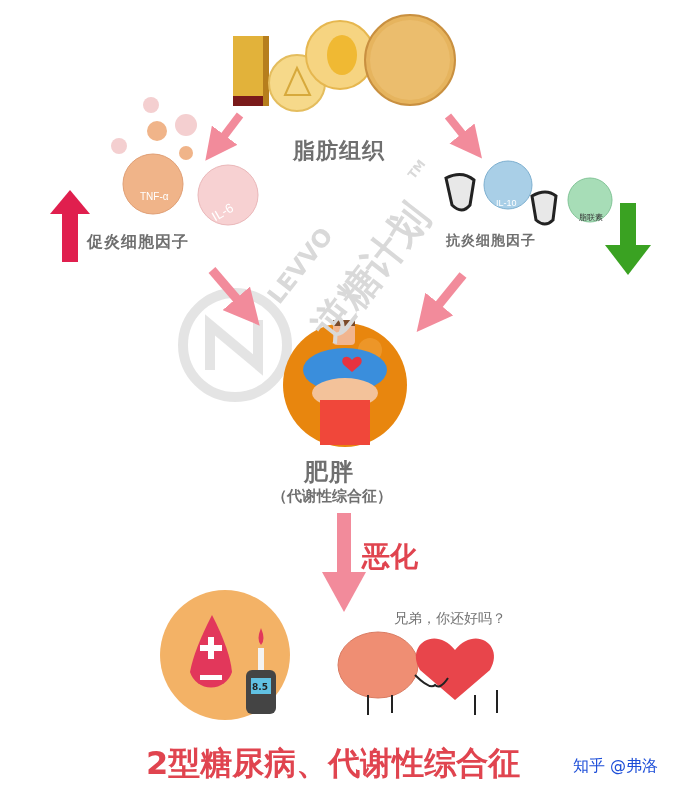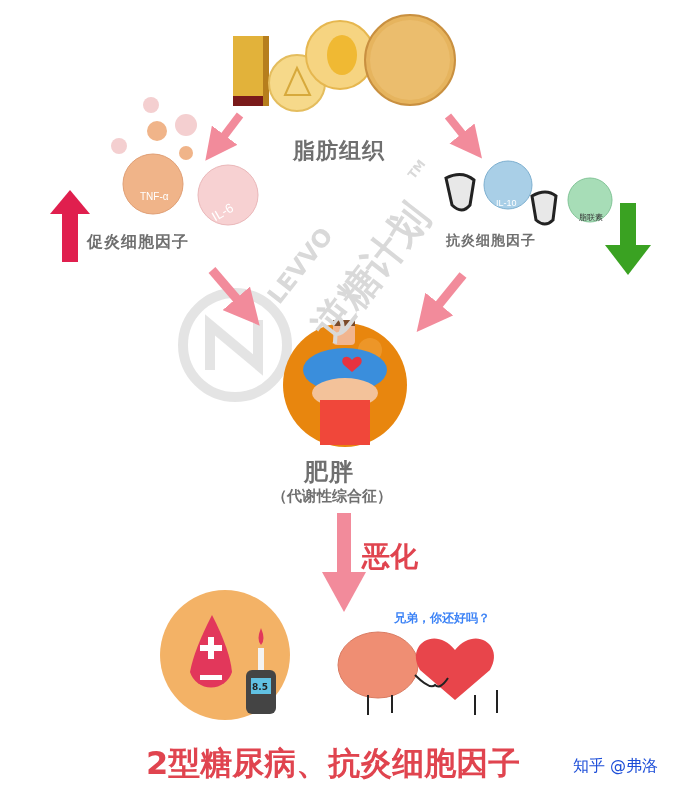--- a/index.html
+++ b/index.html
@@ -3,21 +3,21 @@
 <meta charset="utf-8">
 <style>
   html, body { margin:0; padding:0; background:#ffffff; }
   body { width:696px; height:796px; position:relative; overflow:hidden;
          font-family:"DejaVu Sans", "Liberation Sans", sans-serif; }
   .abs { position:absolute; }
   .gray-title { color:#6f6f6f; font-weight:bold; letter-spacing:1px; }
   .svg-layer { position:absolute; left:0; top:0; }
   .watermark { position:absolute; color:#d9d9d9; font-weight:bold; transform-origin:left top; }
   .red-text { color:#e0444f; font-weight:bold; }
-  .speech { color:#3b82f6; font-weight:bold; font-size:12px; }
+  .speech { color:#737373; font-weight:normal; font-size:14px; }
   .credit { color:#1d4ed8; font-size:16px; }
 </style>
 </head>
 <body>
 
 <svg class="svg-layer" width="696" height="796" viewBox="0 0 696 796">
   <defs>
     <marker id="ah" markerWidth="4" markerHeight="4" refX="2" refY="2" orient="auto" markerUnits="strokeWidth">
       <path d="M0,0 L4,2 L0,4 Z" fill="#f28b9b"></path>
     </marker>
@@ -119,14 +119,14 @@
 <div class="watermark" style="left:300px;top:318px;font-size:40px;transform:rotate(-52deg);">逆糖计划</div>
 <div class="watermark" style="left:405px;top:173px;font-size:12px;transform:rotate(-52deg);">TM</div>
 
 <div class="abs gray-title" style="left:293px;top:136px;font-size:22px;">脂肪组织</div>
 <div class="abs gray-title" style="left:87px;top:232px;font-size:16px;">促炎细胞因子</div>
 <div class="abs gray-title" style="left:446px;top:232px;font-size:14px;">抗炎细胞因子</div>
 <div class="abs gray-title" style="left:304px;top:456px;font-size:24px;">肥胖</div>
 <div class="abs gray-title" style="left:272px;top:487px;font-size:15px;letter-spacing:0;">（代谢性综合征）</div>
 <div class="abs red-text" style="left:362px;top:538px;font-size:28px;">恶化</div>
 <div class="abs speech" style="left:394px;top:610px;">兄弟，你还好吗？</div>
-<div class="abs red-text" style="left:146px;top:742px;font-size:32px;">2型糖尿病、抗炎细胞因子</div>
+<div class="abs red-text" style="left:146px;top:742px;font-size:32px;">2型糖尿病、代谢性综合征</div>
 <div class="abs credit" style="left:573px;top:756px;">知乎 @弗洛</div>
 
 </body></html>

